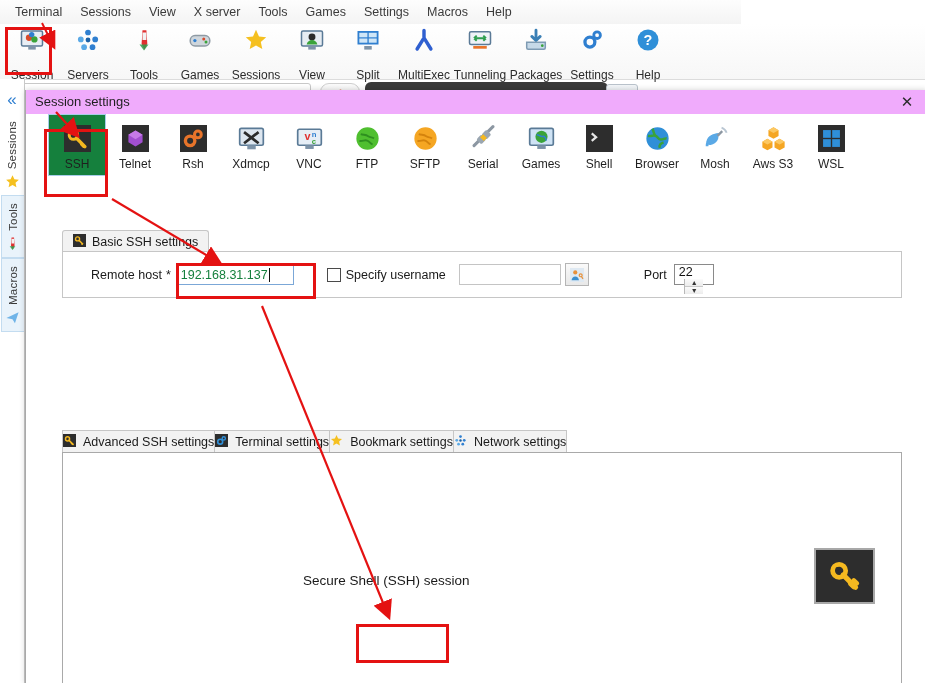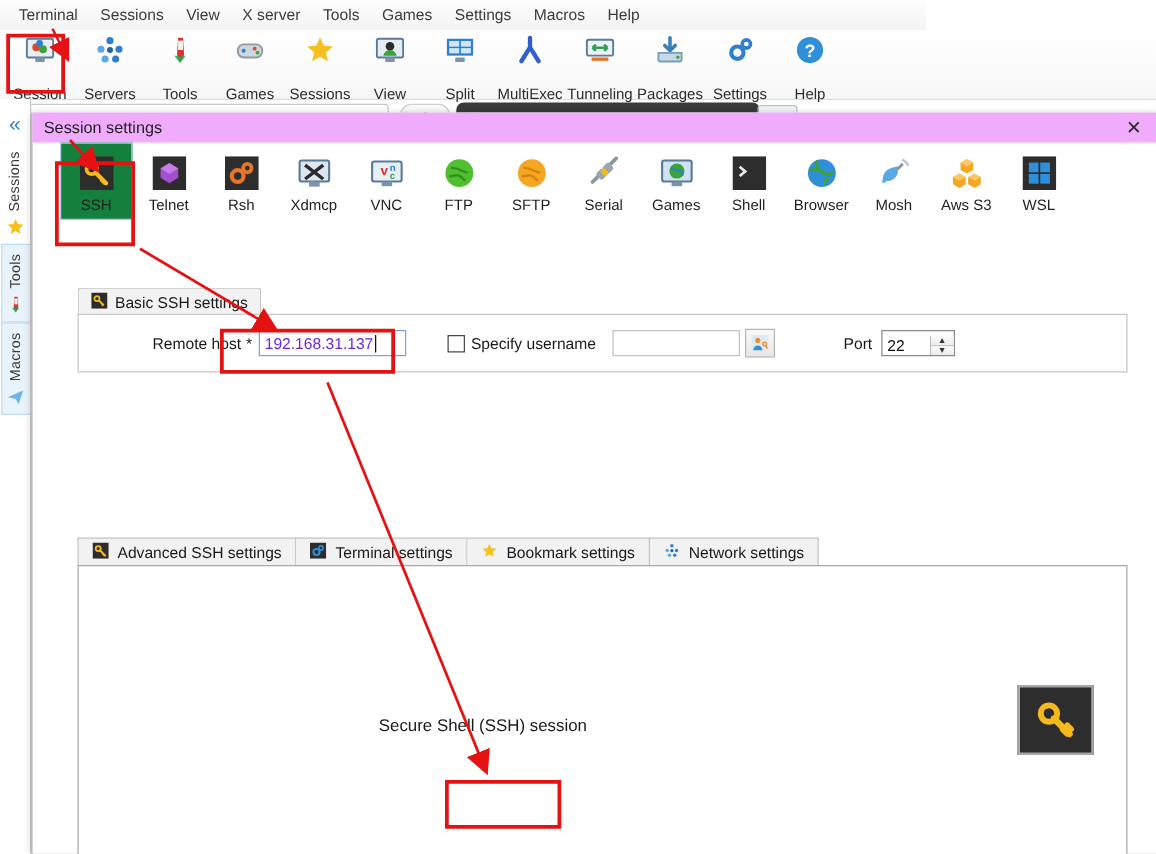--- a/index.html
+++ b/index.html
@@ -110,52 +110,52 @@
   }
   .basic-body{
     position:absolute;left:36px;top:161px;width:838px;height:45px;
     background:#ffffff;border:1px solid #c6c6c6;
     display:flex;align-items:center;
   }
   .fld-label{font-size:12.5px;color:#1a1a1a;}
   .req-star{color:#1a1a1a;font-size:12.5px;}
   .txtinput{
     height:21px;background:#fff;border:1px solid #7ba7d7;
-    font-family:"Liberation Sans",sans-serif;font-size:12.5px;color:#6d28d9;
+    font-family:"Liberation Sans",sans-serif;font-size:12.5px;color:#15803d;
     padding:0 4px;display:flex;align-items:center;box-sizing:border-box;
   }
   .txtinput.plain{border:1px solid #c4c4c4;}
   .caret{display:inline-block;width:1px;height:14px;background:#111;margin-left:1px;}
   .chk{
     width:12px;height:12px;border:1px solid #4a4a4a;background:#fff;
     display:inline-block;vertical-align:middle;
   }
   .userbtn{
     width:22px;height:21px;background:linear-gradient(#fafafa,#e8e8e8);
     border:1px solid #b5b5b5;display:flex;align-items:center;justify-content:center;
   }
   .spin-wrap{
     height:21px;border:1px solid #8a8a8a;background:#fff;
-    display:flex;align-items:flex-end;box-sizing:border-box;
+    display:flex;align-items:center;box-sizing:border-box;flex-direction:column;
   }
   .spin-val{
     width:34px;display:flex;align-items:center;padding-left:4px;
     font-size:12.5px;color:#111;
   }
   .spin-btns{width:18px;display:flex;flex-direction:column;border-left:1px solid #b9b9b9;}
   .spin-b{
     flex:1;background:linear-gradient(#fbfbfb,#ececec);
     display:flex;align-items:center;justify-content:center;font-size:7px;color:#333;
   }
   .spin-b + .spin-b{border-top:1px solid #c9c9c9;}
 
   
   .stab-row{position:absolute;left:36px;top:340px;display:flex;}
   .stab{
-    display:flex;align-items:center;gap:7px;height:22px;padding:0 11px;
+    display:flex;align-items:center;gap:7px;height:22px;padding:0 0;
     background:#f2f2f2;border:1px solid #c6c6c6;border-bottom:none;
     font-size:12.5px;color:#1a1a1a;cursor:default;
   }
   .stab + .stab{border-left:none;}
   .stab-panel{
     position:absolute;left:36px;top:362px;width:838px;height:232px;
     background:#ffffff;border:1px solid #a9a9a9;
   }
   .panel-caption{
     position:absolute;left:240px;top:120px;font-size:13.5px;color:#1a1a1a;
@@ -548,21 +548,21 @@
           <circle cx="5.6" cy="6" r="2.5" fill="none" stroke="#f5b920" stroke-width="1.7"></circle>
           <path d="M7.3 7.6l5 5" stroke="#f5b920" stroke-width="1.9" fill="none"></path>
           <path d="M10.4 11.8l1.3 1.3" stroke="#f5b920" stroke-width="1.7"></path>
         </svg>
       </span>
       <span>Basic SSH settings</span>
     </div>
   </div>
 
   <div class="basic-body">
-    <span class="fld-label" style="margin-left:59px;">Remote host</span>
+    <span class="fld-label" style="margin-left:28px;">Remote host</span>
     <span class="req-star" style="margin-left:4px;">*</span>
     <div class="txtinput" style="width:118px;margin-left:5px;">
       <span>192.168.31.137</span>
         <span class="caret"></span>
     </div>
 
     <span class="chk" style="margin-left:33px;"></span>
     <span class="fld-label" style="margin-left:5px;">Specify username</span>
     <div class="txtinput plain" style="width:102px;margin-left:13px;">
       <span></span>

